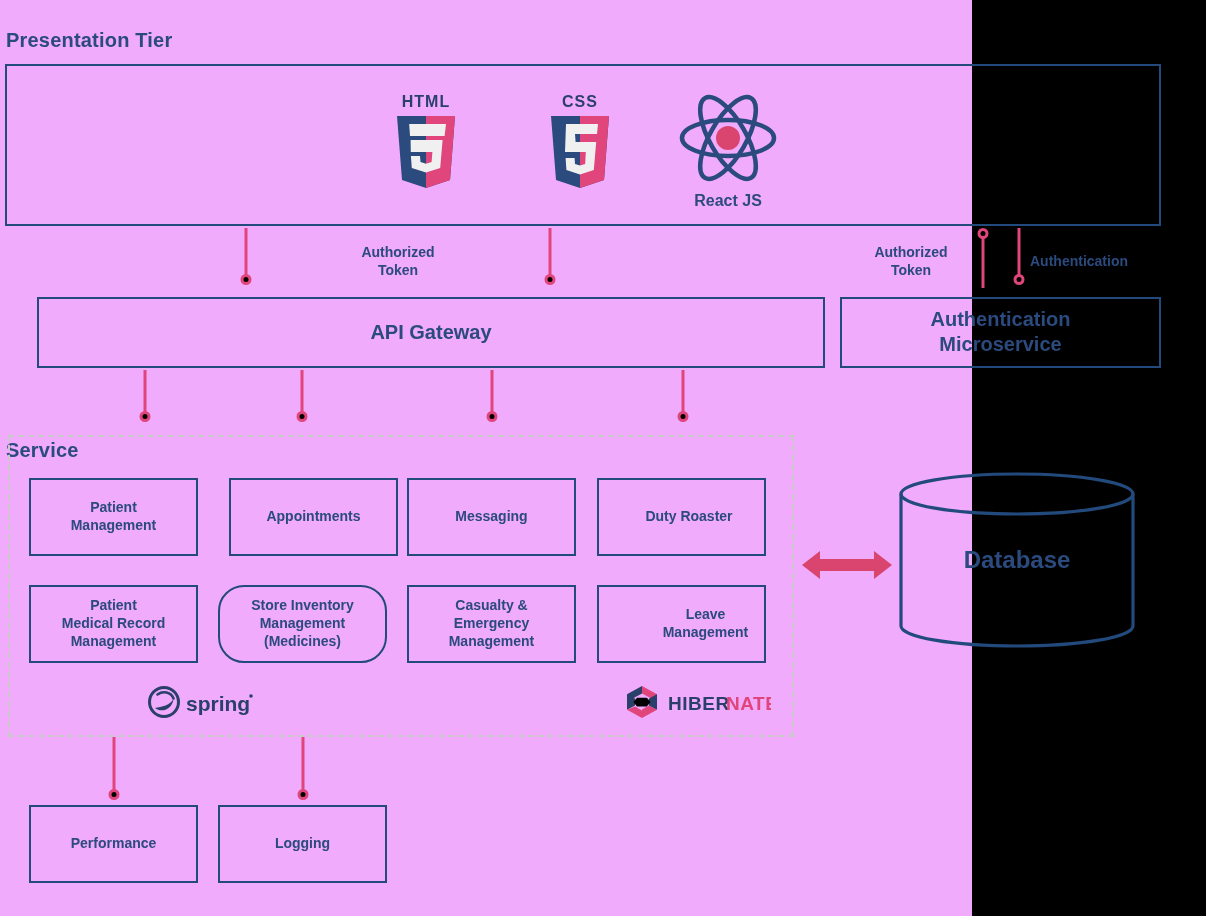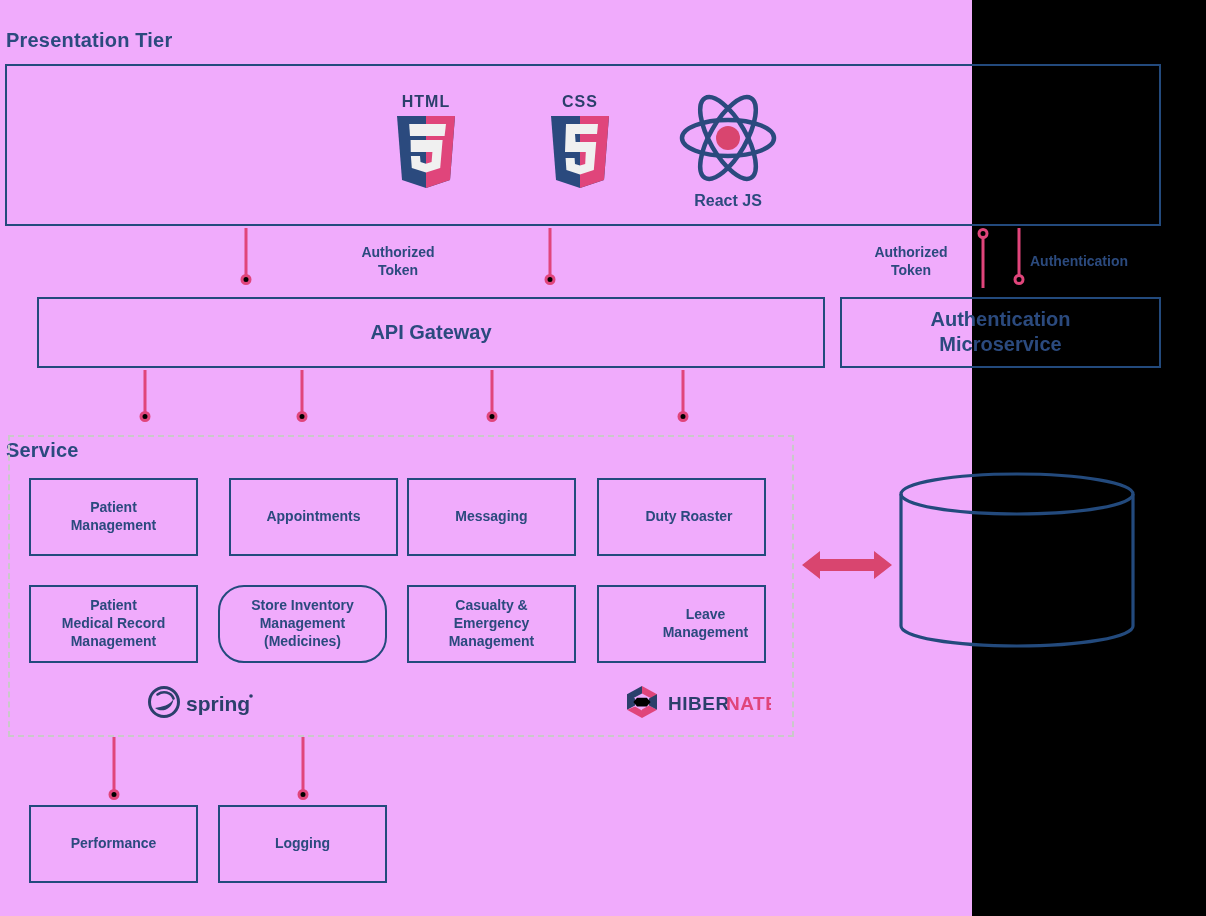--- a/index.html
+++ b/index.html
@@ -205,20 +205,21 @@
     <svg width="94" height="50" viewBox="0 0 94 50">
       <path d="M2 25 L20 11 L20 19 L74 19 L74 11 L92 25 L74 39 L74 31 L20 31 L20 39 Z" fill="#d9456f"></path>
     </svg>
   </div>
 
   <div class="logo" style="left:898px;top:472px;width:238px;height:176px;">
     <svg width="238" height="176" viewBox="0 0 238 176">
       <path d="M3 22 L3 154 A116 20 0 0 0 235 154 L235 22" fill="none" stroke="#234a7d" stroke-width="3.2"></path>
       <ellipse cx="119" cy="22" rx="116" ry="20" fill="none" stroke="#234a7d" stroke-width="3.2"></ellipse>
     </svg>
+    <div class="db-text">Database</div>
   </div>
 
   <div class="conn" style="left:108px;top:737px;width:12px;height:66px;">
     <div class="stem" style="top:0;height:58px;"></div>
     <div class="dot" style="top:52px;"></div>
   </div>
   <div class="conn" style="left:297px;top:737px;width:12px;height:66px;">
     <div class="stem" style="top:0;height:58px;"></div>
     <div class="dot" style="top:52px;"></div>
   </div>

